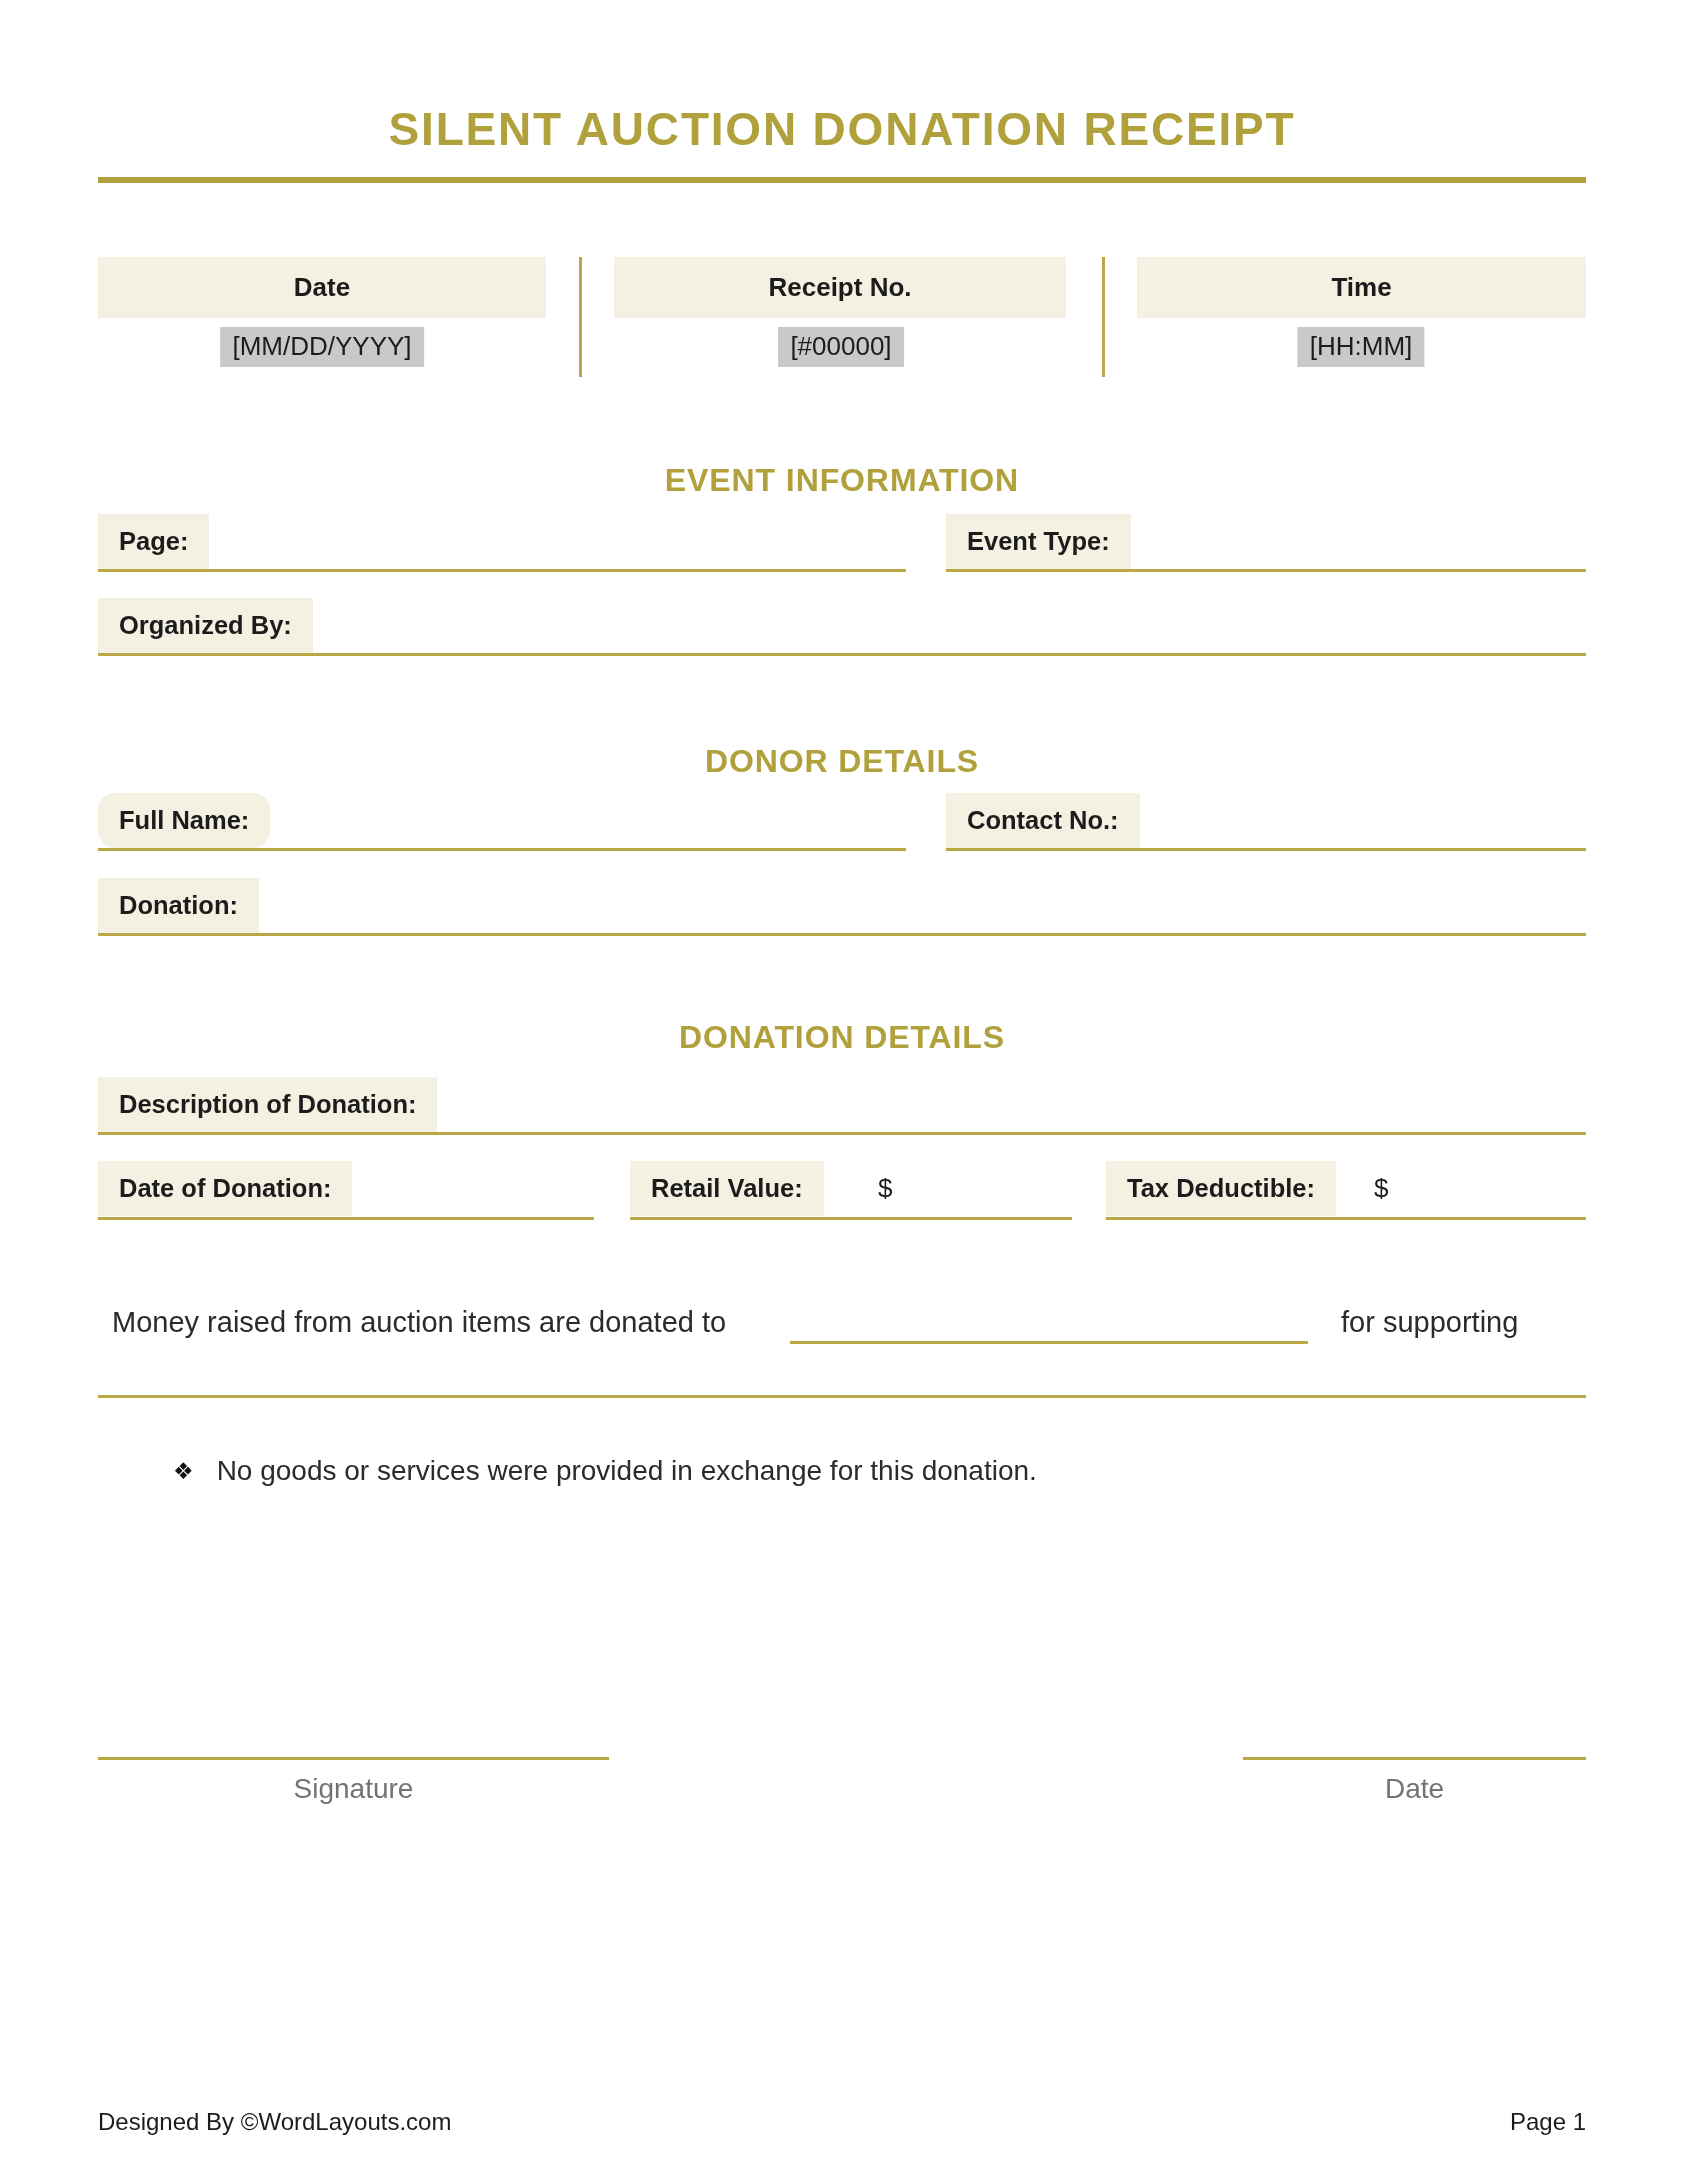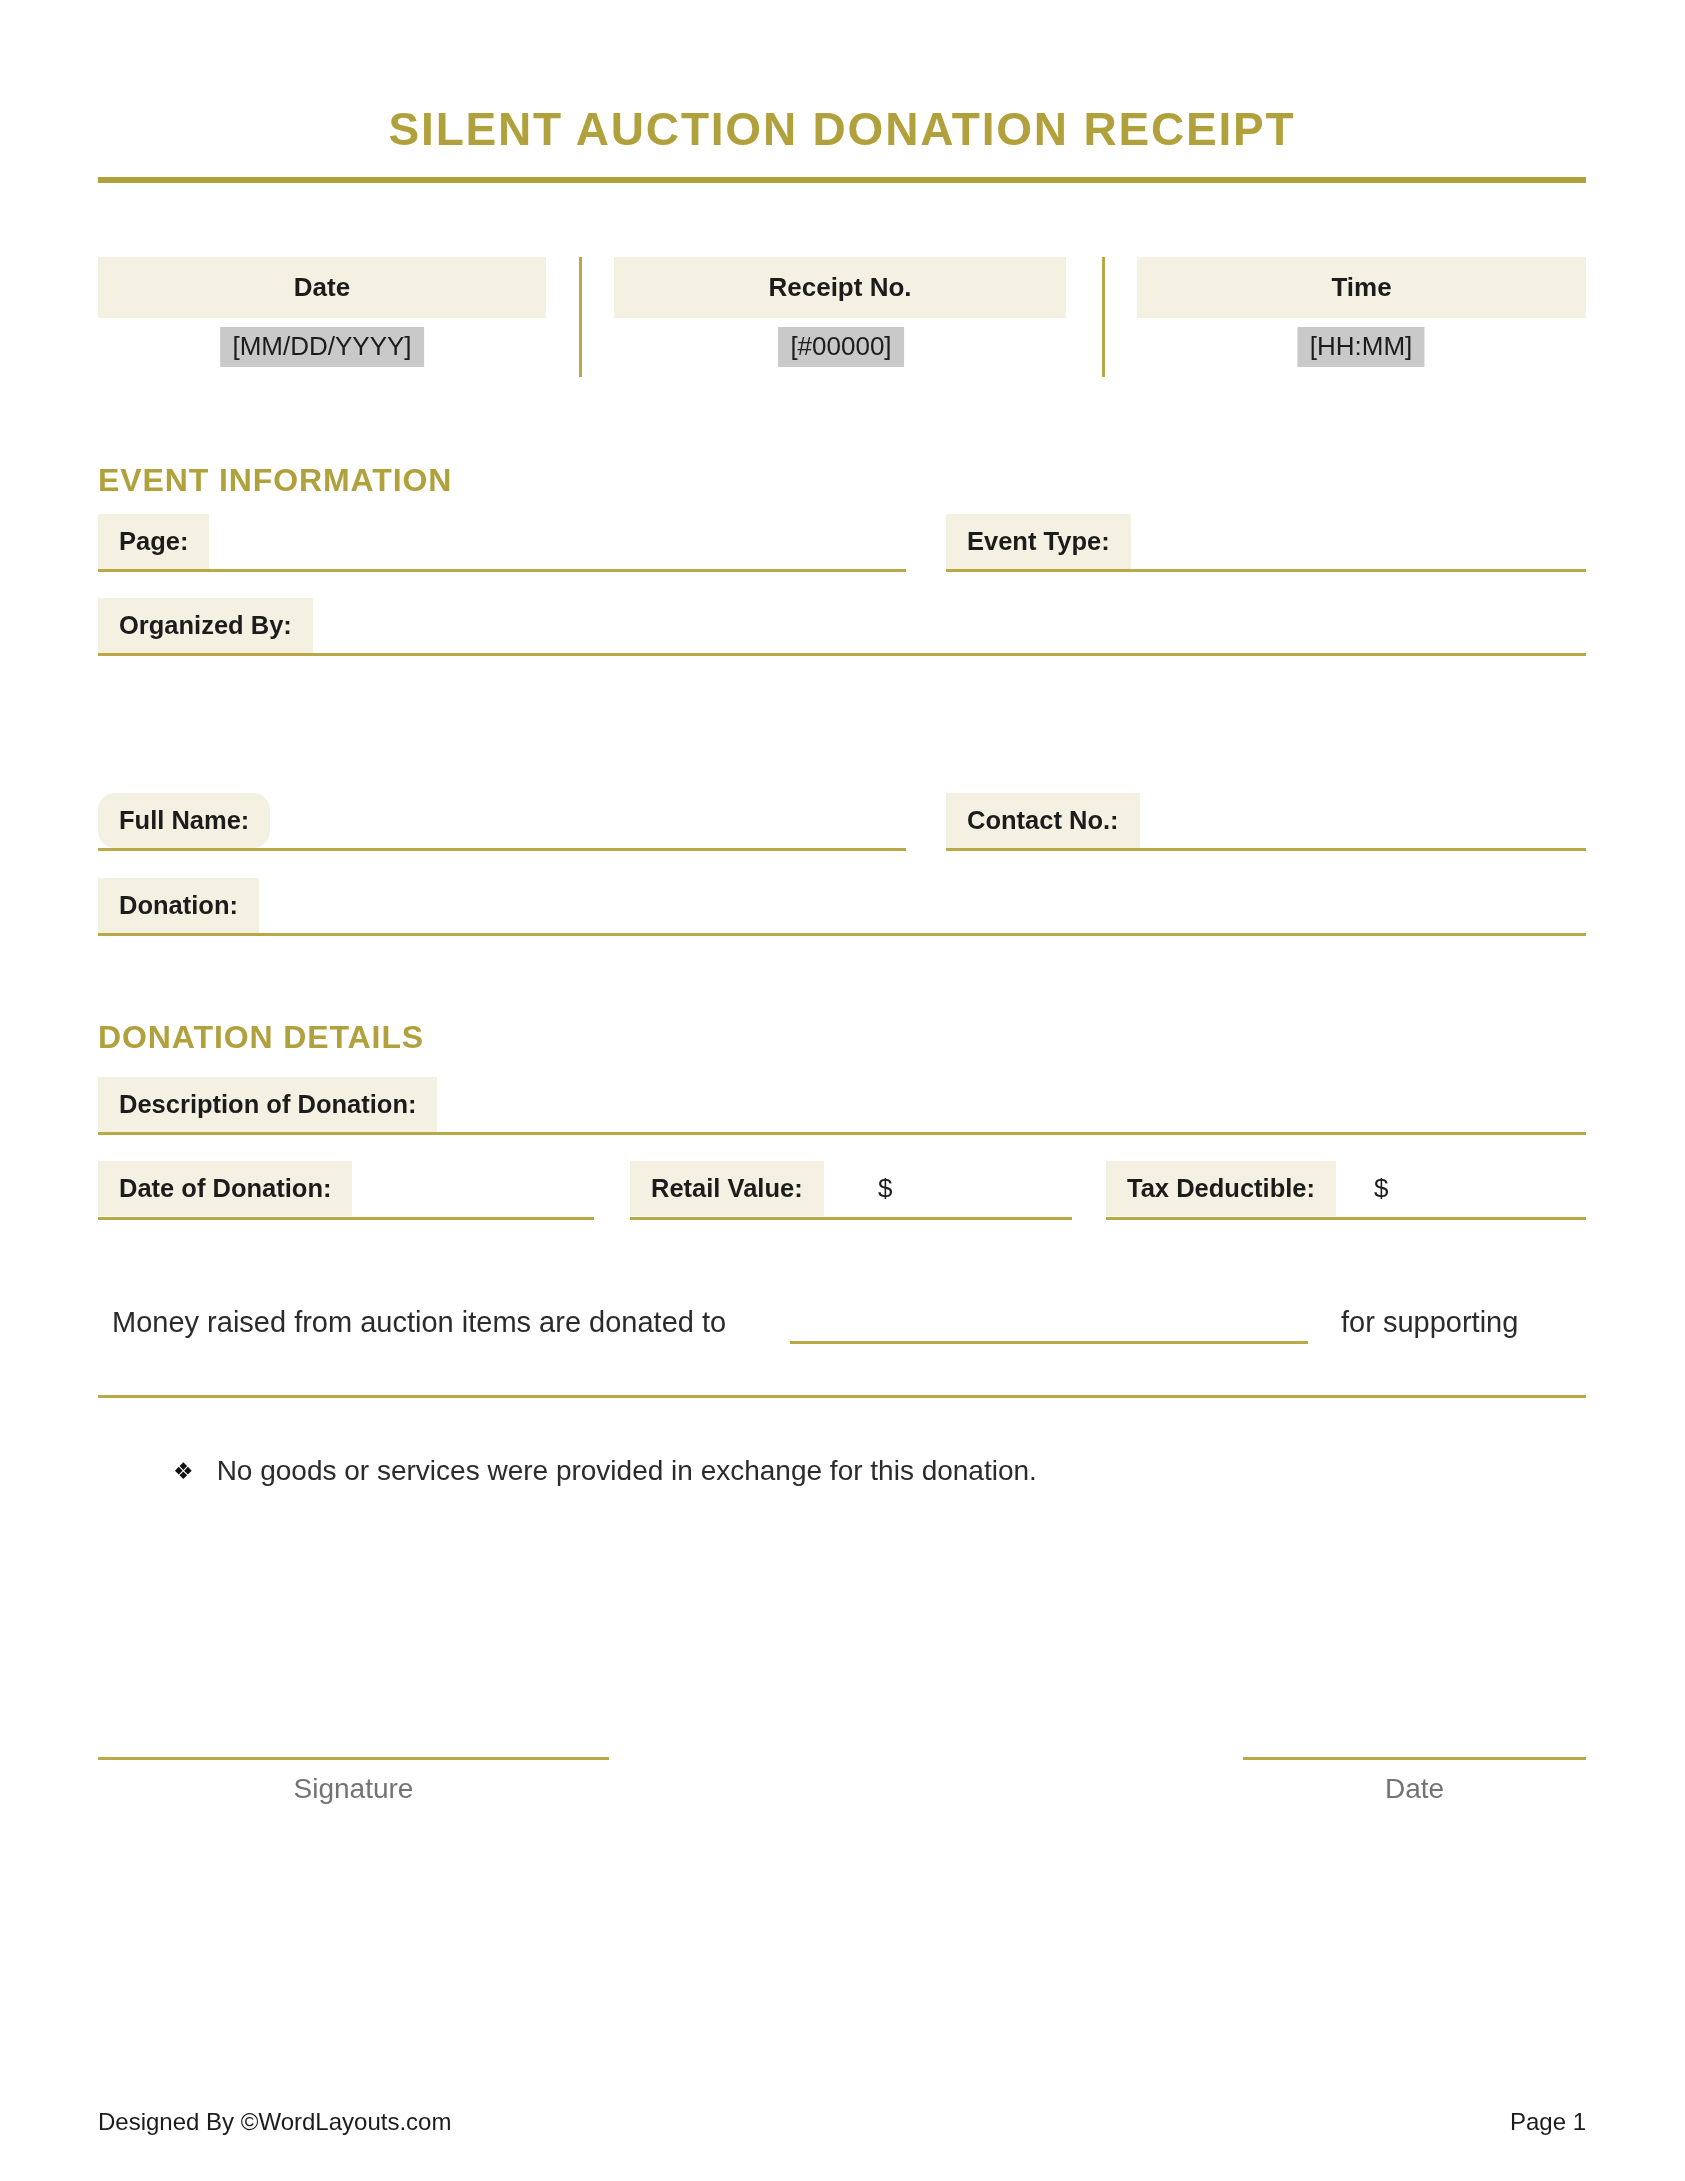--- a/index.html
+++ b/index.html
@@ -25,21 +25,21 @@
     text-align:center;font-weight:bold;font-size:26px;color:#1c1c1c;
   }
   .meta-sep{position:absolute;top:257px;width:2.6px;height:120px;background:var(--gold-line);}
   .meta-placeholder{
     position:absolute;top:327px;transform:translateX(-50%);
     background:var(--placeholder-bg);color:#1c1c1c;font-size:26px;
     padding:4.4px 12.3px;white-space:nowrap;
   }
 
   .section-heading{
-    position:absolute;left:98px;width:1488px;
+    position:absolute;left:98px;width:1488px;text-align:center;
     color:var(--gold);font-weight:bold;font-size:32px;letter-spacing:0.9px;white-space:nowrap;
   }
 
   .label-box{
     position:absolute;height:55px;line-height:55px;background:var(--cream);
     font-weight:bold;font-size:25.5px;color:#1c1c1c;padding:0 21px;white-space:nowrap;
   }
   .fill-line{position:absolute;height:2.6px;background:var(--gold-line);}
   .currency{
     position:absolute;height:55px;line-height:55px;font-size:26px;color:#1c1c1c;white-space:nowrap;
@@ -78,20 +78,21 @@
   <div class="section-heading" style="top:462px;">EVENT INFORMATION</div>
 
   <div class="label-box" style="left:98px;top:514px;">Page:</div>
   <div class="fill-line" style="left:98px;top:569px;width:808px;"></div>
   <div class="label-box" style="left:946px;top:514px;">Event Type:</div>
   <div class="fill-line" style="left:946px;top:569px;width:640px;"></div>
 
   <div class="label-box" style="left:98px;top:598px;">Organized By:</div>
   <div class="fill-line" style="left:98px;top:653px;width:1488px;"></div>
 
+  <div class="section-heading" style="top:743px;">DONOR DETAILS</div>
 
   <div class="label-box" style="left:98px;top:793px;border-radius:17px;">Full Name:</div>
   <div class="fill-line" style="left:98px;top:848px;width:808px;"></div>
   <div class="label-box" style="left:946px;top:793px;">Contact No.:</div>
   <div class="fill-line" style="left:946px;top:848px;width:640px;"></div>
 
   <div class="label-box" style="left:98px;top:878px;">Donation:</div>
   <div class="fill-line" style="left:98px;top:933px;width:1488px;"></div>
 
   <div class="section-heading" style="top:1019px;">DONATION DETAILS</div>

